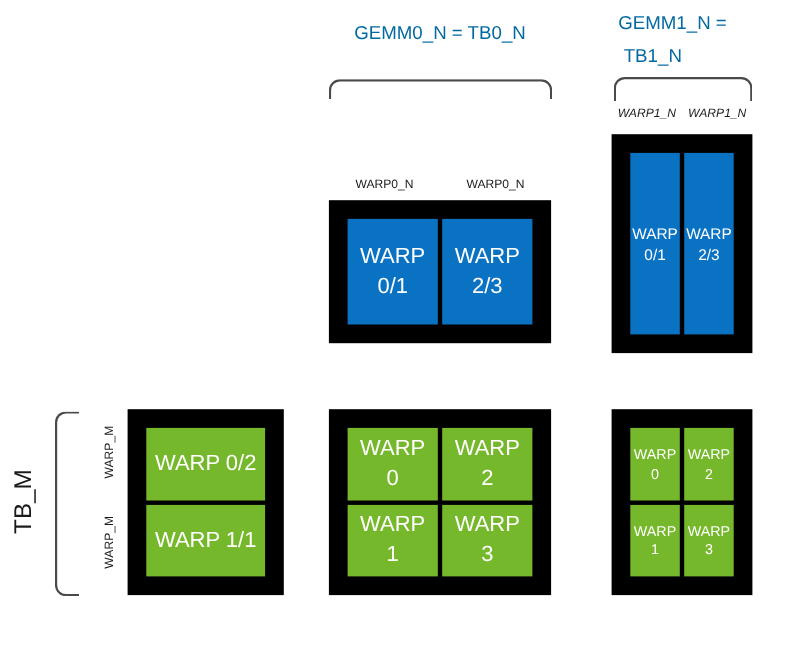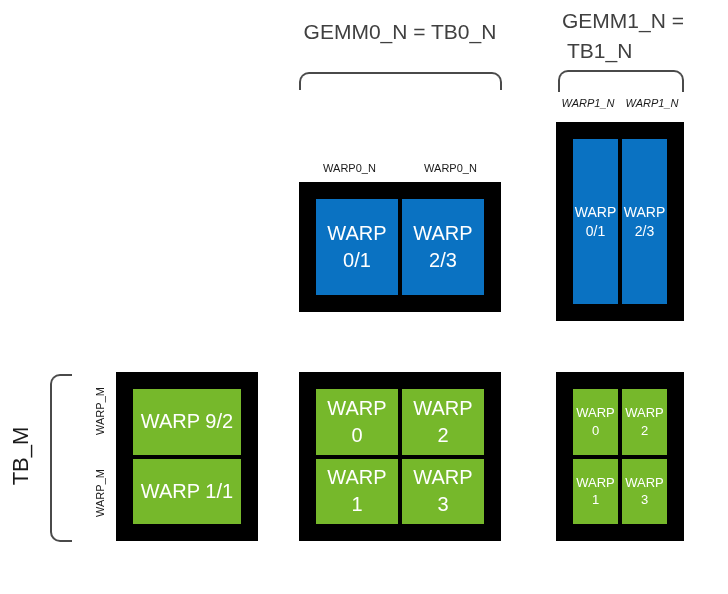--- a/index.html
+++ b/index.html
@@ -8,22 +8,22 @@
     width: 728px;
     height: 594px;
     background: #ffffff;
     font-family: "Liberation Sans", sans-serif;
     overflow: hidden;
   }
   .abs { position: absolute; }
 
   
   .heading {
-    font-size: 21px;
-    color: #404040;
+    font-size: 17px;
+    color: #0369a1;
     letter-spacing: 0px;
     white-space: nowrap;
   }
   .heading-center { text-align: center; }
 
   
   .tick-label {
     font-size: 11px;
     color: #1a1a1a;
     white-space: nowrap;
@@ -126,21 +126,21 @@
 
   <div class="abs rot tbm-text" style="left:-24px; top:443px; width:90px; height:26px;">TB_M</div>
 
   <div class="abs bracket-left" style="left:50px; top:374px; width:20px; height:164px;"></div>
 
   <div class="abs rot tick-label" style="left:66px; top:404px; width:70px; height:14px;">WARP_M</div>
   <div class="abs rot tick-label" style="left:66px; top:486px; width:70px; height:14px;">WARP_M</div>
 
   <div class="abs tile-grid" style="left:116px; top:372px; width:142px; height:169px; grid-template-rows:1fr 1fr;">
     <div class="cell cell-green fs-big">
-      <div>WARP 9/2</div>
+      <div>WARP 0/2</div>
     </div>
     <div class="cell cell-green fs-big">
       <div>WARP 1/1</div>
     </div>
   </div>
 
   <div class="abs tile-grid" style="left:299px; top:372px; width:202px; height:169px; grid-template-columns:1fr 1fr; grid-template-rows:1fr 1fr;">
     <div class="cell cell-green fs-big">
       <div>WARP</div>
       <div>0</div>

